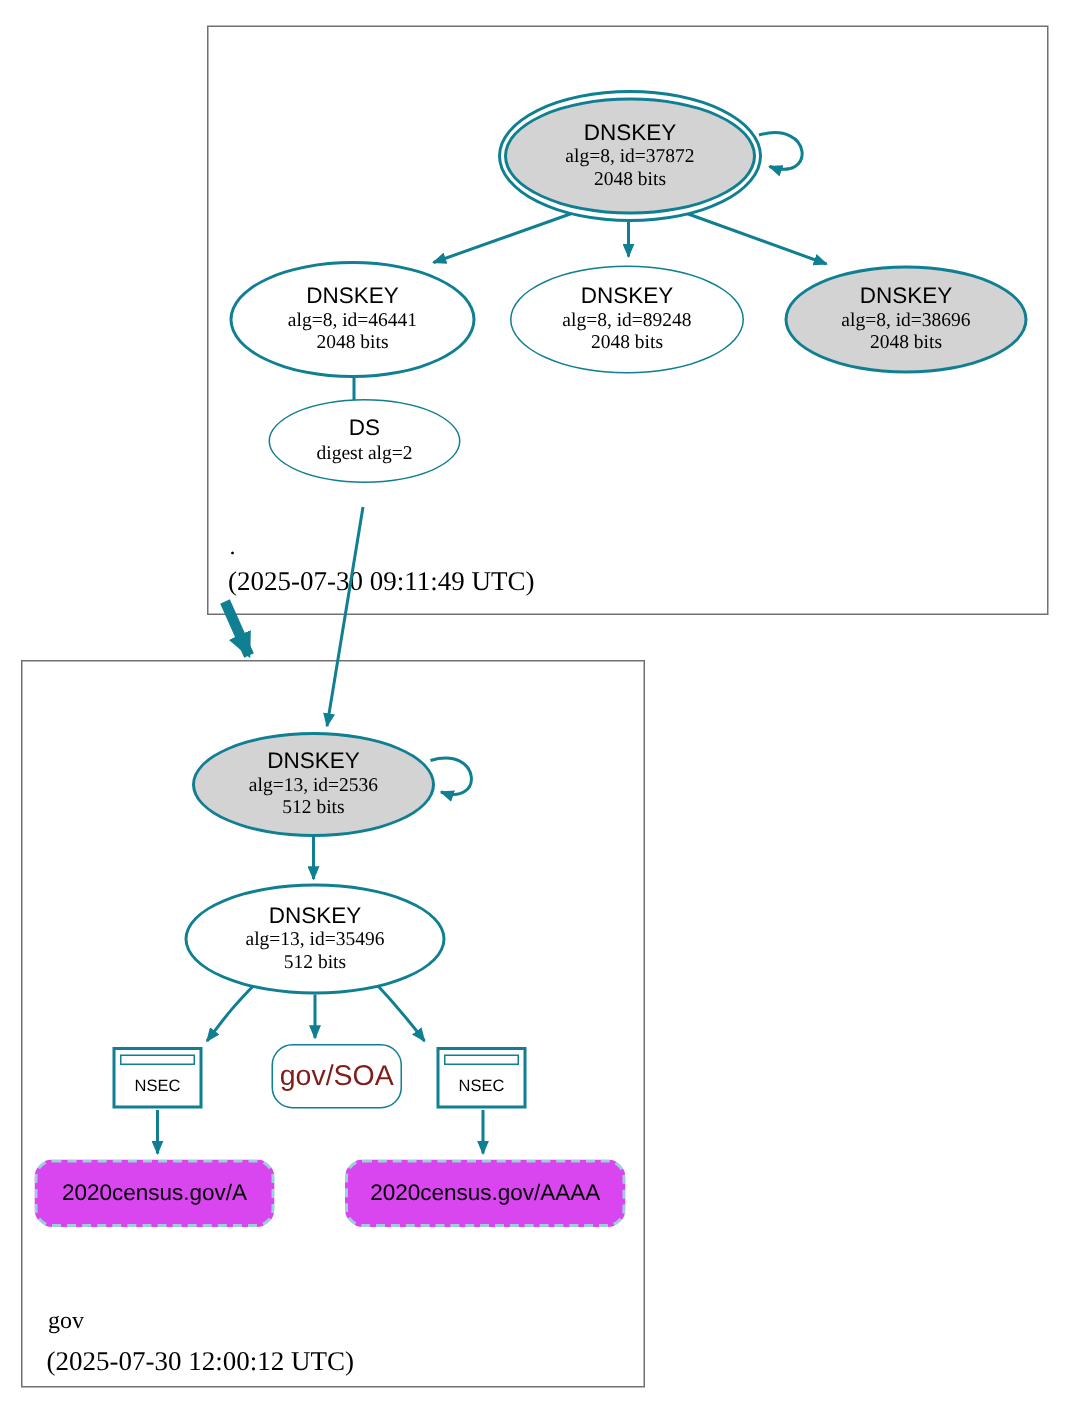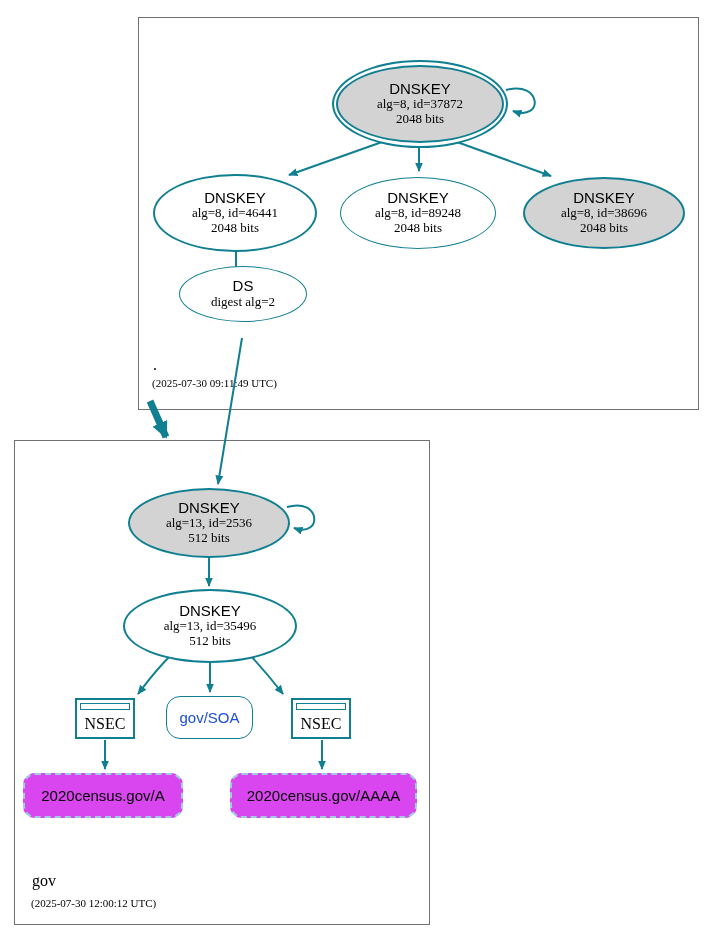--- a/index.html
+++ b/index.html
@@ -2,21 +2,21 @@
 <html><head>
 <meta charset="utf-8">
 <style>
   html,body{margin:0;padding:0;background:#ffffff;}
   #canvas{position:relative;width:712px;height:942px;background:#ffffff;overflow:hidden;
           font-family:"Liberation Serif", serif;}
   .zone-box{position:absolute;border:1px solid #707070;background:transparent;z-index:1;}
   #root-box{left:138px;top:17px;width:559px;height:391px;}
   #gov-box{left:14px;top:440px;width:414px;height:483px;}
   .zone-label{position:absolute;color:#000;font-size:16px;font-family:"Liberation Serif",serif;z-index:2;}
-  .zone-ts{position:absolute;color:#000;font-size:11px;font-family:"Liberation Serif",serif;z-index:2;}
+  .zone-ts{position:absolute;color:#000;font-size:18px;font-family:"Liberation Serif",serif;z-index:2;}
   #root-zone-label{left:153px;top:356px;}
   #root-zone-ts{left:152px;top:377px;}
   #gov-zone-label{left:32px;top:872px;}
   #gov-zone-ts{left:31px;top:897px;}
 
   svg.edges{position:absolute;left:0;top:0;z-index:3;}
 
   .node{position:absolute;z-index:4;display:flex;flex-direction:column;align-items:center;
         justify-content:center;text-align:center;box-sizing:border-box;}
   .ellipse{border-radius:50%;background:#ffffff;border:2px solid #0f7f91;}
@@ -31,26 +31,26 @@
   #n-root-zsk2{left:340px;top:177px;width:156px;height:72px;border-width:1.5px;}
   #n-root-key3{left:523px;top:177px;width:162px;height:72px;}
   #n-ds{left:179px;top:266px;width:128px;height:56px;border-width:1.5px;}
   #n-gov-ksk{left:128px;top:488px;width:162px;height:70px;}
   #n-gov-zsk{left:123px;top:589px;width:174px;height:74px;}
 
   .nsec{position:absolute;z-index:4;background:#fff;border:2px solid #0f7f91;box-sizing:border-box;
         padding:3px 3px 0 3px;display:flex;flex-direction:column;}
   .nsec .strip{border:1.5px solid #0f7f91;height:7px;box-sizing:border-box;}
   .nsec .txt{flex:1;display:flex;align-items:center;justify-content:center;
-        font-family:Liberation Serif, serif;font-size:16px;color:#000;}
+        font-family:Liberation Sans, sans-serif;font-size:11px;color:#000;}
   #n-nsec-left{left:75px;top:698px;width:60px;height:41px;}
   #n-nsec-right{left:291px;top:698px;width:60px;height:41px;}
 
-  #n-soa{left:166px;top:696px;width:87px;height:43px;border:1.5px solid #0f7f91;border-radius:14px;
-        background:#fff;font-family:"Liberation Sans",sans-serif;font-size:15px;color:#1d4ed8;}
+  #n-soa{left:181px;top:696px;width:87px;height:43px;border:1.5px solid #0f7f91;border-radius:14px;
+        background:#fff;font-family:"Liberation Sans",sans-serif;font-size:19px;color:#7f1d1d;}
 
   .dashed-rrset{position:absolute;z-index:4;background:#d946ef;border:2px dashed #9fcddb;border-radius:12px;
         display:flex;align-items:center;justify-content:center;
         font-family:"Liberation Sans",sans-serif;font-size:15px;color:#000;box-sizing:border-box;}
   #n-rrset-a{left:23px;top:773px;width:160px;height:45px;}
   #n-rrset-aaaa{left:230px;top:773px;width:187px;height:45px;}
 </style>
 </head>
 <body>
 

